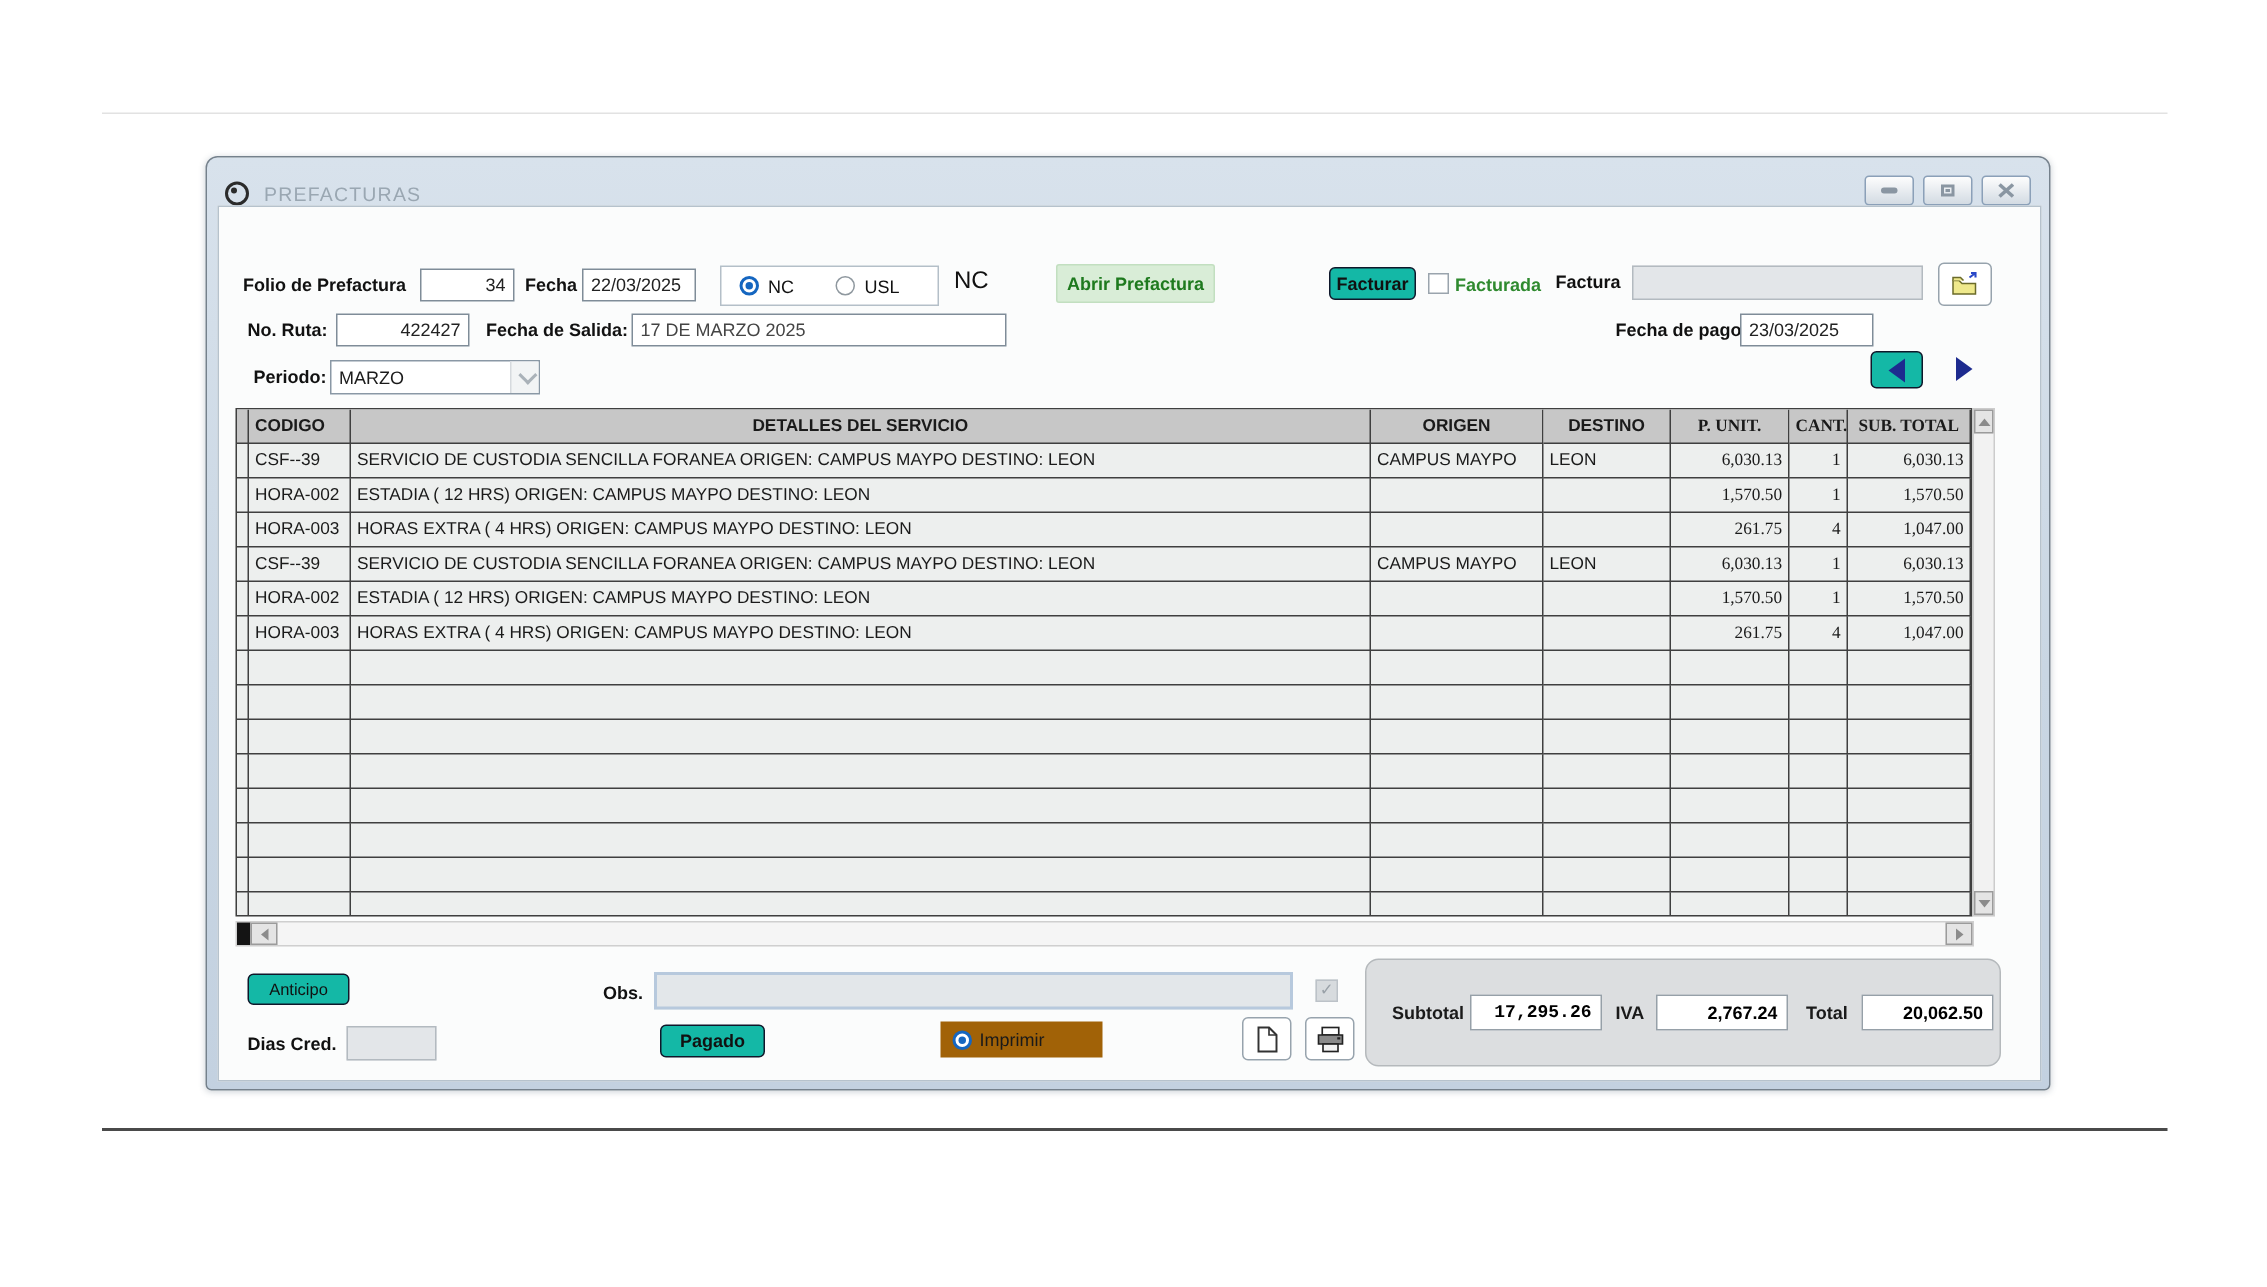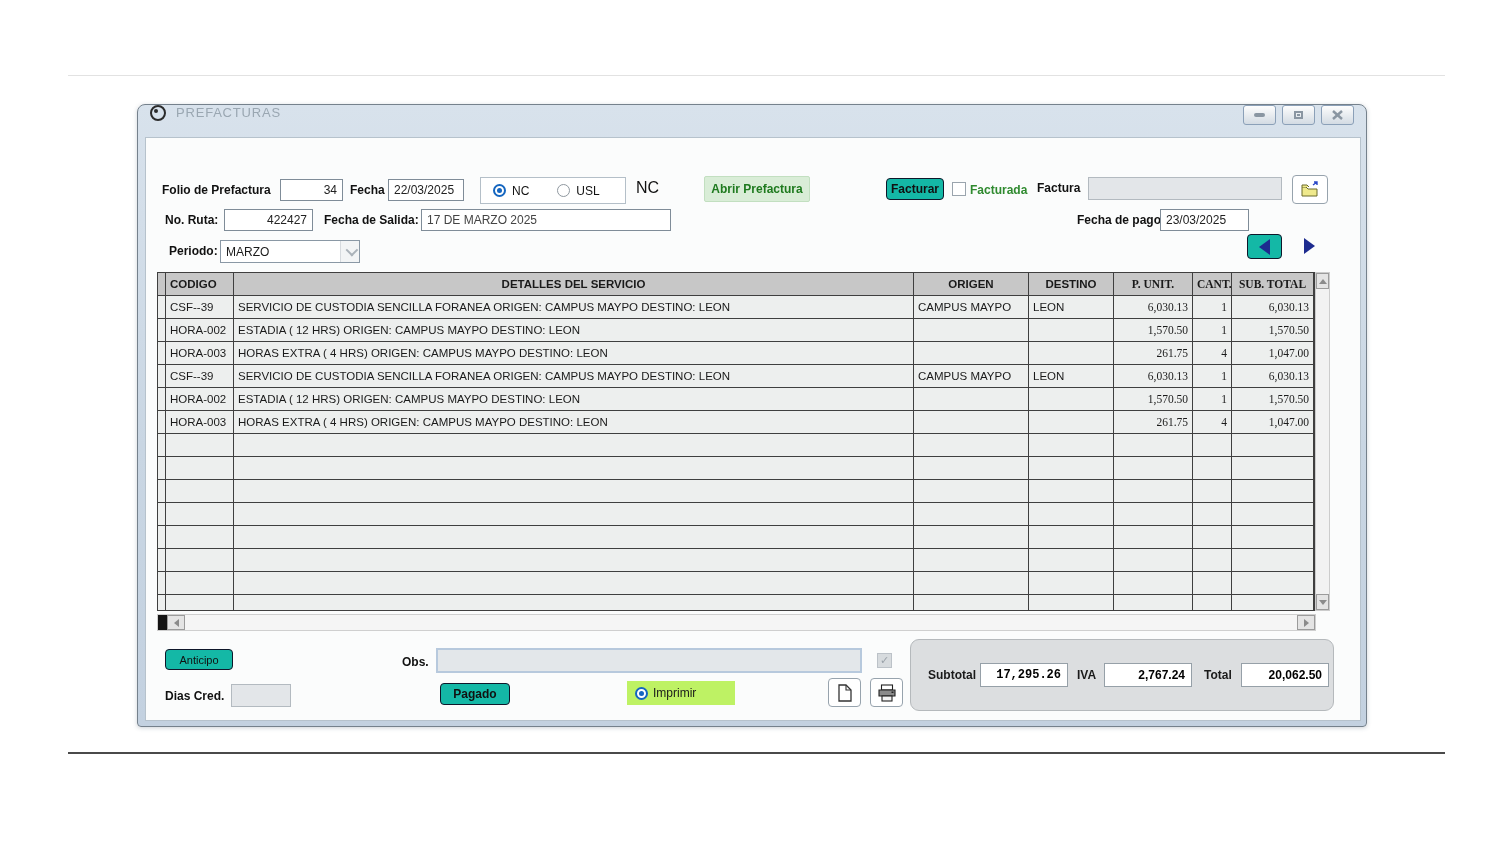--- a/index.html
+++ b/index.html
@@ -13,21 +13,21 @@
   .hr-bottom{position:absolute;left:68px;right:66px;top:752px;height:2px;background:#4a4a4a;}
 
   
   .window{
     position:absolute;left:137px;top:104px;width:1230px;height:623px;
     background:linear-gradient(180deg,#d8e2ec 0%,#c9d6e3 55%,#c3d1e0 100%);
     border:1px solid #75818c;border-radius:8px 8px 4px 4px;
     box-shadow:0 1px 4px rgba(60,80,100,.25);
     box-sizing:border-box;
   }
-  .titlebar{position:absolute;left:0;top:0;right:0;height:32px;display:flex;align-items:flex-start;padding:0 12px;box-sizing:border-box;}
+  .titlebar{position:absolute;left:0;top:0;right:0;height:32px;display:flex;align-items:flex-end;padding:0 12px;box-sizing:border-box;}
   .app-icon{width:12px;height:12px;border:2px solid #2b2b2b;border-radius:50%;position:relative;flex:0 0 auto;}
   .app-icon::after{content:"";position:absolute;left:2px;top:2px;width:4px;height:4px;border-radius:50%;background:#2b2b2b;}
   .title-text{margin-left:10px;color:#9aa7b2;font-size:13px;letter-spacing:.8px;}
   .winbtns{margin-left:auto;display:flex;gap:6px;}
   .winbtn{width:31px;height:18px;border:1px solid #8ba0b8;border-radius:3px;
     background:linear-gradient(180deg,#fdfdfd,#d3dbe3);display:flex;align-items:center;justify-content:center;cursor:default;}
   .g-min{width:11px;height:4px;background:#8a96a2;border-radius:2px;}
   .g-max{width:9px;height:8px;border:2px solid #8a96a2;position:relative;box-sizing:border-box;}
   .g-max::after{content:"";position:absolute;left:1px;top:1px;width:3px;height:2px;background:#8a96a2;}
 
@@ -105,21 +105,21 @@
   .hs-track{flex:1;}
   .tri-hl{width:0;height:0;border-top:4px solid transparent;border-bottom:4px solid transparent;border-right:5px solid #8b8b8b;}
   .tri-hr{width:0;height:0;border-top:4px solid transparent;border-bottom:4px solid transparent;border-left:5px solid #8b8b8b;}
 
   
   .obs-input{left:290px;top:510px;width:426px;height:25px;background:#e3e7ea;border:2px solid #b7c9dd;}
   .totals{position:absolute;left:764px;top:501px;width:422px;height:70px;background:#dcdee0;border:1px solid #b5b9bc;border-radius:9px;}
   .totals .lblt{position:absolute;top:28px;font-weight:bold;font-size:12px;}
   .totals .inpt{position:absolute;top:23px;height:24px;border:1px solid #96a0a8;background:#fff;font-weight:bold;
       font-size:12px;text-align:right;padding:1px 6px;box-sizing:border-box;font-family:inherit;}
-  .imprimir-box{position:absolute;left:481px;top:543px;width:108px;height:24px;background:#bef264;
+  .imprimir-box{position:absolute;left:481px;top:543px;width:108px;height:24px;background:#a16207;
       display:flex;align-items:center;gap:5px;padding-left:8px;box-sizing:border-box;}
   .iconbtn{position:absolute;width:31px;height:27px;background:#fff;border:1px solid #97a3ad;border-radius:4px;
       display:flex;align-items:center;justify-content:center;}
 </style>
 </head>
 <body>
 
 <div class="hr-top"></div>
 
 <div class="window">

